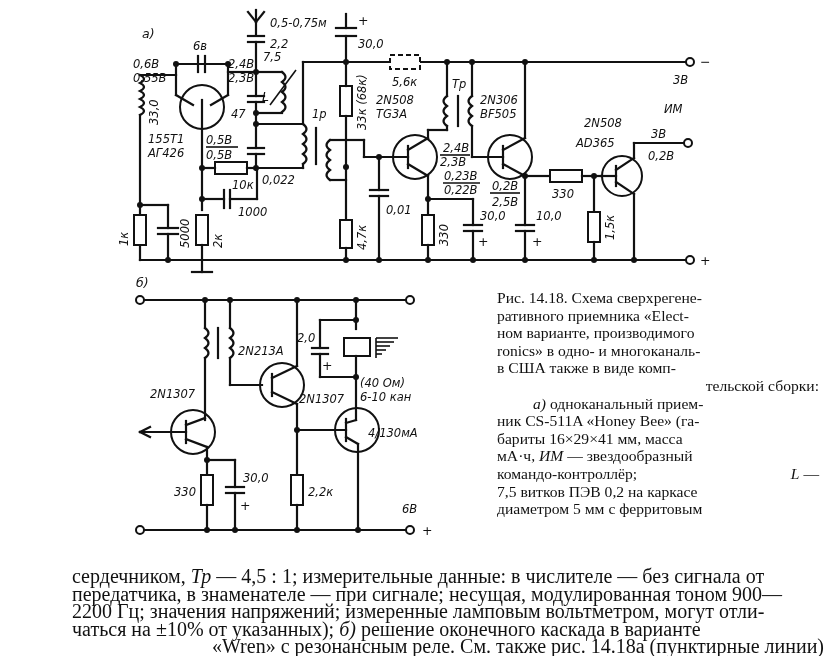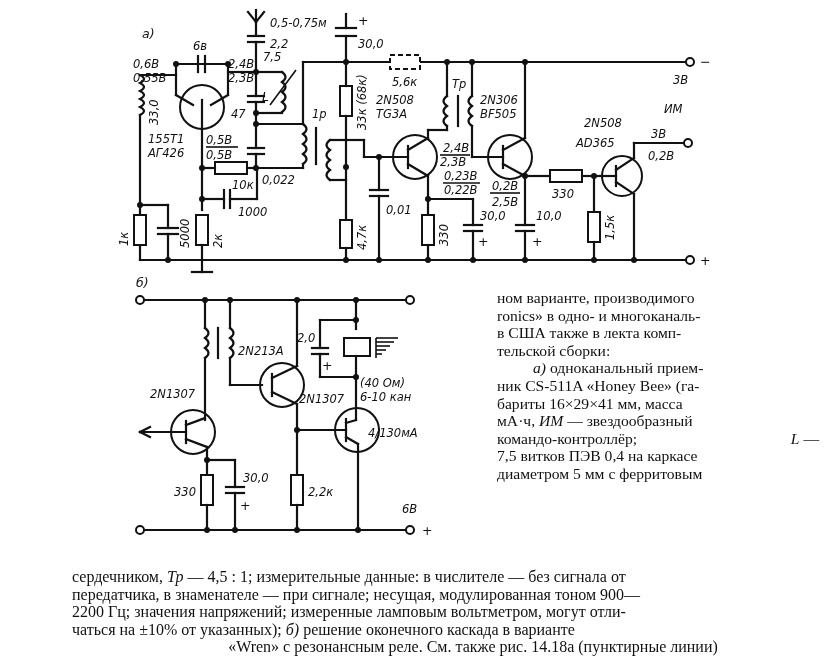--- a/index.html
+++ b/index.html
@@ -7,23 +7,23 @@
   #schem { position: absolute; left: 0; top: 0; width: 837px; height: 656px; }
   .w { stroke: #111; stroke-width: 2.2; fill: none; stroke-linecap: square; }
   .thin { stroke: #111; stroke-width: 1.6; fill: none; }
   .dot { fill: #111; }
   .res { fill: #fff; stroke: #111; stroke-width: 2; }
   .lbl { font-family: "DejaVu Sans", sans-serif; font-style: italic; font-size: 12.5px; fill: #111; }
   .lbl-sm { font-family: "DejaVu Sans", sans-serif; font-style: italic; font-size: 11.5px; fill: #111; }
   .caption { position: absolute; left: 497px; top: 289px; width: 322px; font-size: 15.6px; line-height: 17.6px; text-align: justify; }
   .caption p { margin: 0; }
   .caption .ind { text-indent: 36px; font-family: Liberation Serif, serif; }
-  .bottom { position: absolute; left: 72px; top: 568px; width: 752px; font-size: 16px; line-height: 17.6px; text-align: justify; }
+  .bottom { position: absolute; left: 72px; top: 568px; width: 752px; font-size: 20px; line-height: 17.6px; text-align: justify; }
   .bottom p { margin: 0; }
-  .bottom .last { text-align: center; padding-left: 50px; }
+  .bottom .last { text-align: right; padding-left: 50px; }
   .i { font-style: italic; }
 </style>
 </head>
 <body>
 
 <svg id="schem" viewBox="0 0 837 656">
 
   <g>
     <text class="lbl" x="142" y="38">а)</text>
 
@@ -353,30 +353,32 @@
     <text class="lbl-sm" x="174" y="496">330</text>
 
     <circle class="dot" cx="207" cy="530" r="3"></circle>
     <circle class="dot" cx="235" cy="530" r="3"></circle>
     <circle class="dot" cx="297" cy="530" r="3"></circle>
     <circle class="dot" cx="358" cy="530" r="3"></circle>
   </g>
 </svg>
 
 <div class="caption">
+  <p>Рис. 14.18. Схема сверхрегене-</p>
+  <p>ративного приемника «Elect-</p>
   <p>ном варианте, производимого</p>
   <p>ronics» в одно- и многоканаль-</p>
-  <p>в США также в лекта комп-</p>
-  <p style="text-align:left">тельской сборки:</p>
+  <p>в США также в виде комп-</p>
+  <p style="text-align:right">тельской сборки:</p>
   <p class="ind"><span class="i">а)</span> <span>одноканальный прием-</span></p>
   <p>ник CS-511A «Honey Bee» (га-</p>
   <p>бариты 16×29×41 мм, масса</p>
   <p><span>мА·ч,</span> <span class="i">ИМ</span> <span>— звездообразный</span></p>
   <p><span>командо-контроллёр;</span> <span style="float:right"><span class="i">L</span> <span>—</span></span></p>
-  <p>7,5 витков ПЭВ 0,4 на каркасе</p>
+  <p>7,5 витков ПЭВ 0,2 на каркасе</p>
   <p>диаметром 5 мм с ферритовым</p>
 </div>
 
 <div class="bottom">
   <p><span>сердечником,</span> <span class="i">Тр</span> <span>— 4,5 : 1; измерительные данные: в числителе — без сигнала от</span></p>
   <p>передатчика, в знаменателе — при сигнале; несущая, модулированная тоном 900—</p>
   <p>2200 Гц; значения напряжений; измеренные ламповым вольтметром, могут отли-</p>
   <p><span>чаться на ±10% от указанных);</span> <span class="i">б)</span> <span>решение оконечного каскада в варианте</span></p>
   <p class="last">«Wren» с резонансным реле. См. также рис. 14.18а (пунктирные линии)</p>
 </div>

